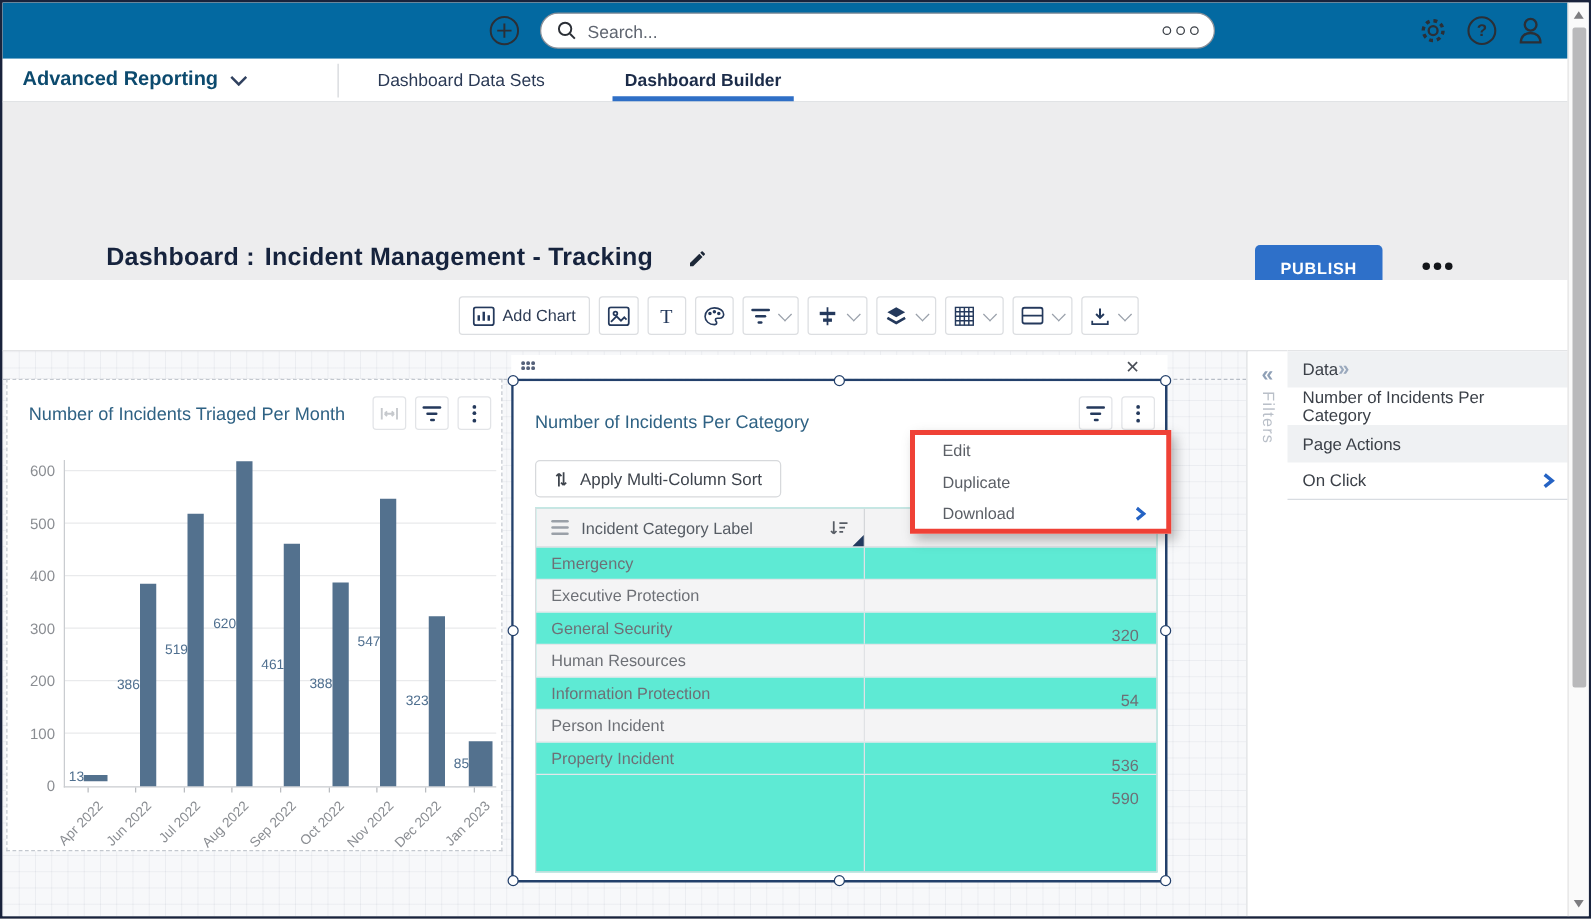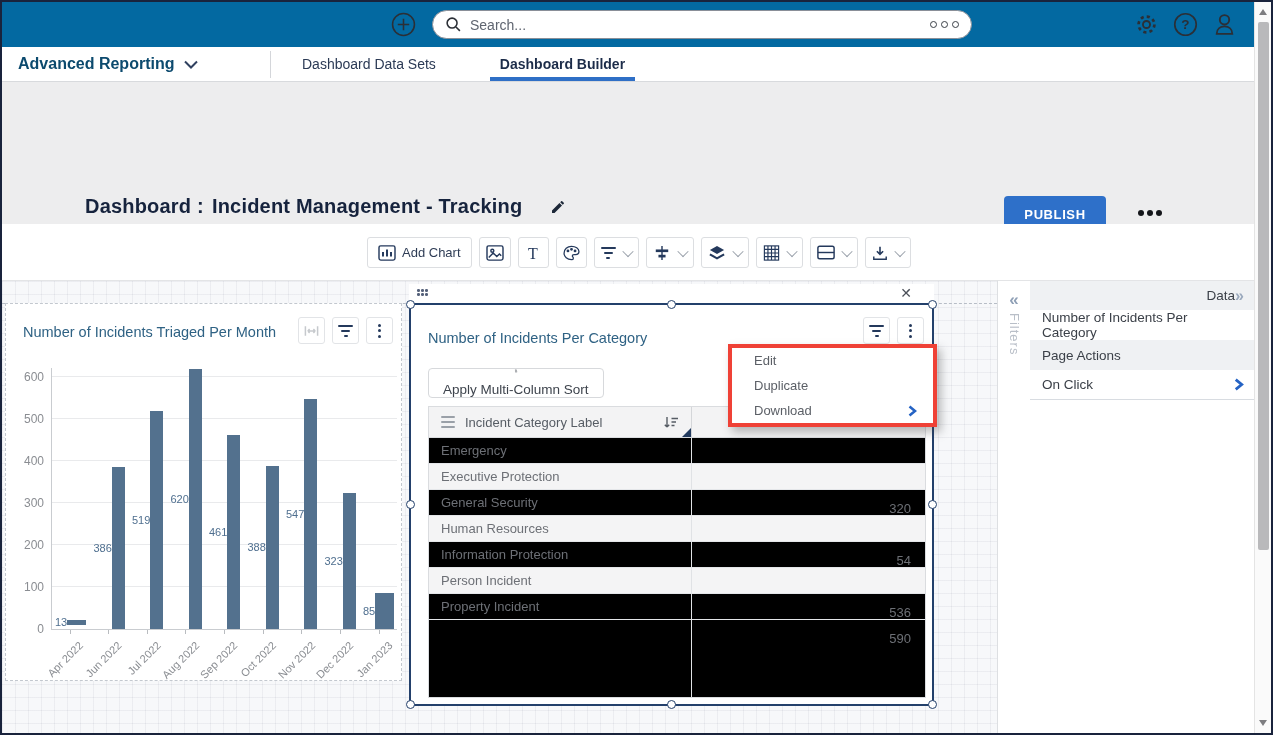--- a/index.html
+++ b/index.html
@@ -82,23 +82,23 @@
 
   .selection { position:absolute; left:407px; top:22px; width:525px; height:403px; border:2px solid #23406b; }
   .sel-inner { position:absolute; inset:0; background:#fff; }
   .handle { position:absolute; width:9px; height:9px; border:1.5px solid #23406b; background:#fff; border-radius:50%; z-index:5; }
   .h-tl{left:-5px;top:-5px}.h-tm{left:calc(50% - 5px);top:-5px}.h-tr{right:-5px;top:-5px}
   .h-ml{left:-5px;top:calc(50% - 5px)}.h-mr{right:-5px;top:calc(50% - 5px)}
   .h-bl{left:-5px;bottom:-5px}.h-bm{left:calc(50% - 5px);bottom:-5px}.h-br{right:-5px;bottom:-5px}
 
   .tw-head { position:absolute; left:17px; top:24px; }
   .tw-btns { position:absolute; top:12px; right:8px; display:flex; gap:7px; }
-  .sort-btn { position:absolute; left:17px; top:63px; height:30px; border:1px solid #d7d9dc; border-radius:4px; background:#fff; display:flex; align-items:center; gap:9px; padding:0 14px; font-size:13.5px; color:#3e444d; cursor:pointer; font-family:inherit;flex-direction:column; }
-
-  .itable { position:absolute; left:17px; top:101px; width:498px; height:292px; border:1px solid #dadcdf; display:flex; flex-direction:column; background:#000000; }
+  .sort-btn { position:absolute; left:17px; top:63px; height:30px; border:1px solid #d7d9dc; border-radius:4px; background:#fff; display:flex; align-items:center; gap:9px; padding:0 14px; font-size:13.5px; color:#3e444d; cursor:pointer; font-family:inherit; }
+
+  .itable { position:absolute; left:17px; top:101px; width:498px; height:292px; border:1px solid #dadcdf; display:flex; flex-direction:column; background:#5eead4; }
   .thead { height:31px; background:#f3f3f4; border-bottom:1px solid #dadcdf; display:flex; align-items:center; position:relative; flex:none; }
   .th1 { width:263px; height:100%; display:flex; align-items:center; gap:10px; padding:0 12px; border-right:1px solid #d4d6d9; position:relative; font-size:13px; color:#565c64; }
   .th-sort { margin-left:auto; }
   .th-corner { position:absolute; right:0; bottom:0; width:0; height:0; border-left:9px solid transparent; border-bottom:9px solid #223a5e; }
   .lines3 { display:flex; flex-direction:column; gap:3px; }
   .lines3 i { width:14px; height:2px; background:#9aa0a8; display:block; border-radius:1px; }
   .trow { height:26px; display:flex; align-items:stretch; font-size:13px; color:#6d7076; border-bottom:1px solid #e4e6e9; flex:none; }
   .trow.alt { background:#f4f4f5; }
   .trow .c1 { width:263px; display:flex; align-items:center; padding:0 12px; border-right:1px solid #e0e2e5; }
   .trow .c2 { flex:1; display:flex; align-items:center; justify-content:flex-end; padding:0 14px;margin-top:44px; }
@@ -110,21 +110,21 @@
   .menu { position:absolute; inset:0; display:flex; flex-direction:column; justify-content:space-evenly; }
   .menu-item { display:flex; align-items:center; padding:0 16px 0 22px; font-size:13px; color:#5b5f66; height:25px; cursor:pointer; }
   .menu-item .sub { margin-left:auto; }
 
   
   .filters-strip { position:absolute; left:995px; top:278px; width:33px; height:453px; background:#fff; border-top:1px solid #e3e4e6; border-left:1px solid #dddfe2; }
   .collapse-g { position:absolute; left:0; width:100%; top:10px; text-align:center; font-size:17px; font-weight:700; color:#8fa0b6; cursor:pointer; line-height:1; }
   .filters-v { position:absolute; left:9px; top:32px; writing-mode:vertical-rl; font-size:13px; color:#b9bfc8; letter-spacing:1px; }
 
   .data-panel { position:absolute; left:1028px; top:278px; width:226px; height:453px; background:#fff; border-top:1px solid #e3e4e6; }
-  .dp-head { height:29px; background:#eff1f3; display:flex; align-items:center; justify-content:flex-end; padding:0 12px; font-size:13.5px; color:#3b4048; }
+  .dp-head { height:29px; background:#eff1f3; display:flex; align-items:center; justify-content:flex-start; padding:0 12px; font-size:13.5px; color:#3b4048; }
   .dp-head .exp { font-size:16px; font-weight:700; color:#9aa9bd; cursor:pointer; }
   .dp-item { height:30px; display:flex; align-items:center; justify-content:space-between; padding:0 12px; font-size:13.5px; color:#3b4048; cursor:pointer; }
   .dp-item.alt { background:#eff1f3; }
   .dp-item.last { border-bottom:1px solid #d8dce1; }
 
   
   .vscroll { position:absolute; right:0; top:0; width:17px; height:731px; background:#fafafa; border-left:1px solid #e4e4e4; }
   .vthumb { position:absolute; left:3px; top:20px; width:11px; height:528px; background:#b9b9bb; border-radius:2px; cursor:pointer; }
   .arr { position:absolute; left:4px; width:0; height:0; border-left:4.5px solid transparent; border-right:4.5px solid transparent; cursor:pointer; }
   .arr.up { top:7px; border-bottom:6px solid #7d7d80; }

